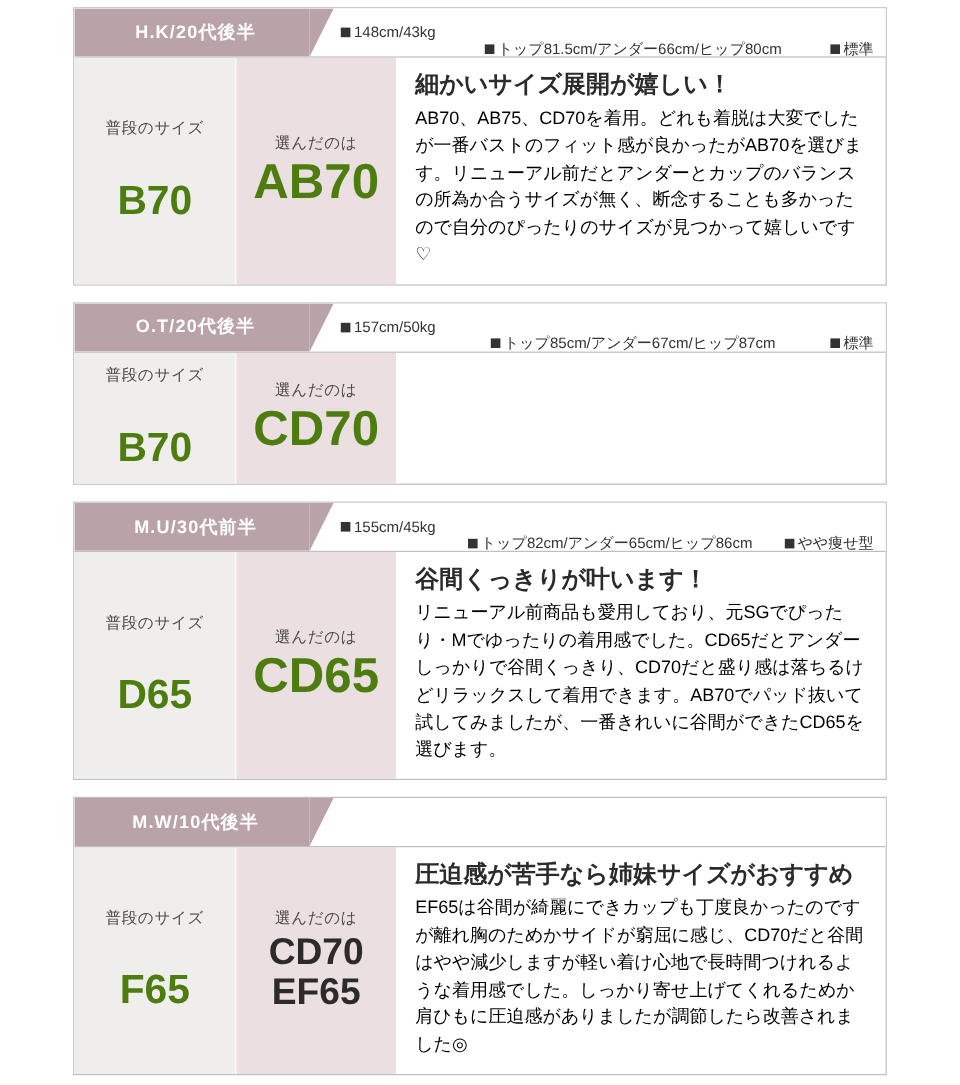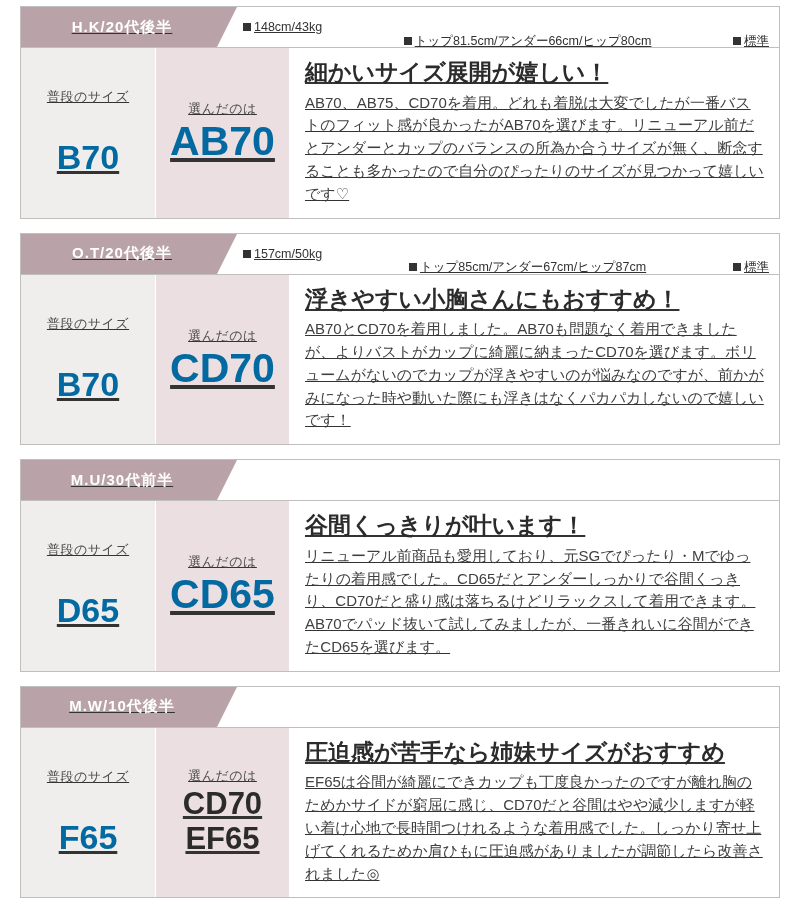--- a/index.html
+++ b/index.html
@@ -12,26 +12,25 @@
     font-family: "Liberation Sans", "DejaVu Sans", sans-serif;
     color: #333333;
     -webkit-font-smoothing: antialiased;
   }
   .page {
     width: 800px;
     box-sizing: border-box;
     padding: 0;
   }
   .review-card {
-    width: 760px;
+    width: 678px;
     margin: 0 auto 14px auto;
     border: 1px solid #bfbfbf;
     box-sizing: border-box;
     background: #ffffff;
-    text-decoration: underline;
   }
   .review-card:first-child { margin-top: 6px; }
 
   
   .card-header {
     display: flex;
     align-items: stretch;
     height: 40px;
     background: #ffffff;
     border-bottom: 1px solid #bfbfbf;
@@ -115,50 +114,50 @@
   }
   .size-label {
     font-size: 13px;
     color: #4a4a4a;
     margin-bottom: 2px;
     letter-spacing: 0.5px;
   }
   .size-value {
     font-size: 34px;
     font-weight: bold;
-    color: #0369a1;
+    color: #4d7c0f;
     line-height: 1.05;
     letter-spacing: 0px;
   }
   .size-value.small {
     font-size: 41px;
   }
   .size-value-2 {
     font-size: 31px;
     font-weight: bold;
     color: #2b2b2b;
     line-height: 1.1;
   }
   .review-text {
     flex: 1;
     padding: 11px 14px 12px 16px;
     box-sizing: border-box;
   }
   .review-title {
-    font-size: 23px;
+    font-size: 20px;
     font-weight: bold;
     color: #2b2b2b;
     margin: 0 0 5px 0;
     letter-spacing: 0px;
     line-height: 1.2;
   }
   .review-body {
     font-size: 15px;
     line-height: 1.52;
-    color: #404040;
+    color: #000000;
     margin: 0;
     letter-spacing: 0px;
   }
 </style>
 </head>
 <body>
 
 <div class="page">
 
   <div class="review-card">
@@ -197,30 +196,31 @@
     </div>
     <div class="card-body">
       <div class="size-box size-usual">
         <div class="size-label">普段のサイズ</div>
         <div class="size-value">B70</div>
       </div>
       <div class="size-box size-chosen">
         <div class="size-label">選んだのは</div>
         <div class="size-value small">CD70</div>
       </div>
-      <div class="review-text">
-        <p class="review-title">浮きやすい小胸さんにもおすすめ！</p>
-        <p class="review-body">AB70とCD70を着用しました。AB70も問題なく着用できましたが、よりバストがカップに綺麗に納まったCD70を選びます。ボリュームがないのでカップが浮きやすいのが悩みなのですが、前かがみになった時や動いた際にも浮きはなくパカパカしないので嬉しいです！</p>
-      </div>
     </div>
   </div>
 
   <div class="review-card">
     <div class="card-header">
       <div class="header-name">M.U/30代前半</div>
+      <div class="header-specs">
+        <span class="spec-item"><span class="spec-bullet"></span><span>155cm/45kg</span></span>
+        <span class="spec-item"><span class="spec-bullet"></span><span>トップ82cm/アンダー65cm/ヒップ86cm</span></span>
+        <span class="spec-item"><span class="spec-bullet"></span><span>やや痩せ型</span></span>
+      </div>
     </div>
     <div class="card-body">
       <div class="size-box size-usual">
         <div class="size-label">普段のサイズ</div>
         <div class="size-value">D65</div>
       </div>
       <div class="size-box size-chosen">
         <div class="size-label">選んだのは</div>
         <div class="size-value small">CD65</div>
       </div>

